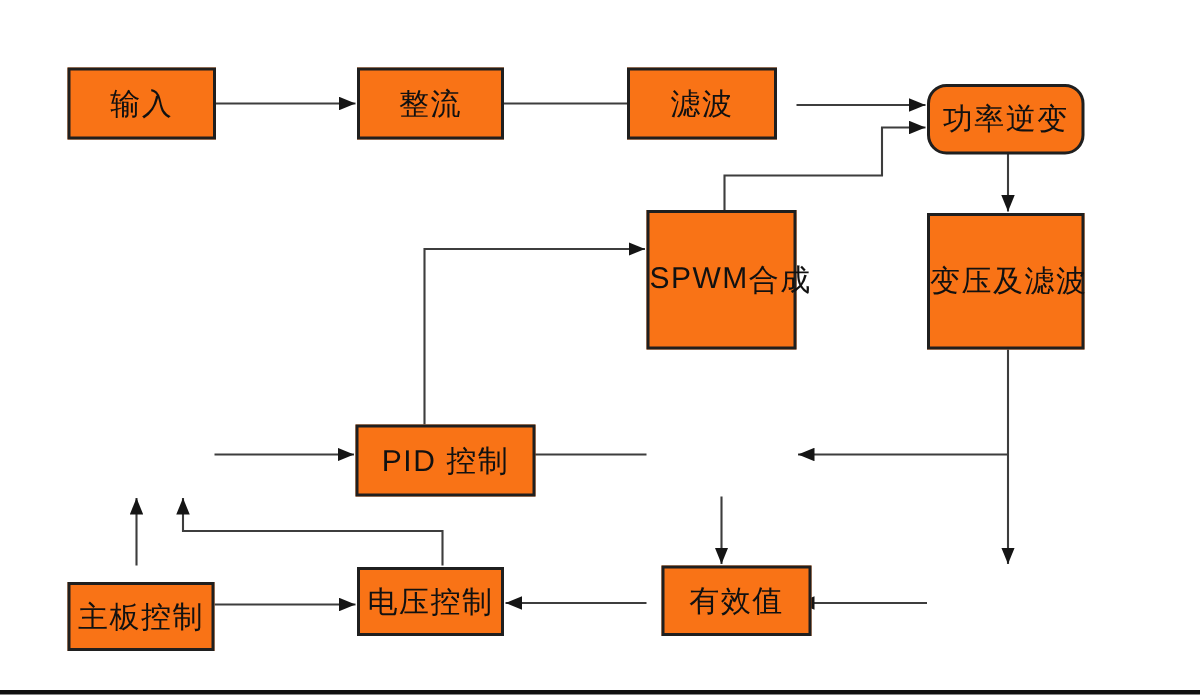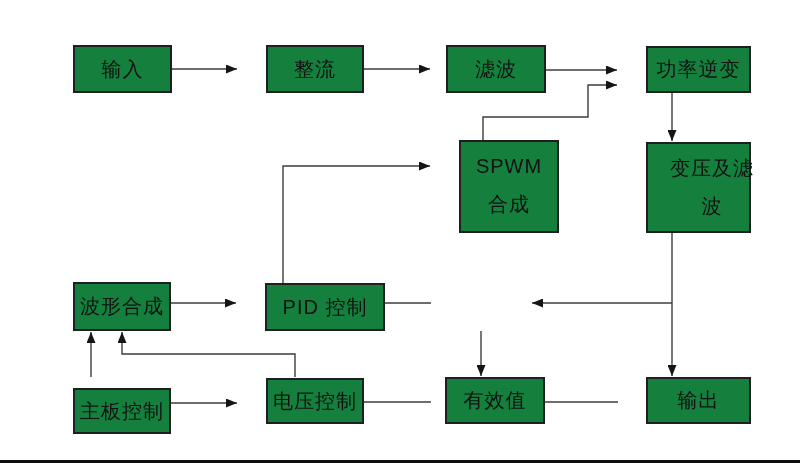--- a/index.html
+++ b/index.html
@@ -19,32 +19,30 @@
     position: absolute;
     left: 0;
     top: 0;
     width: 800px;
     height: 466px;
   }
   .node {
     position: absolute;
     box-sizing: border-box;
     border: 2px solid #1f1f1f;
-    background: #15803d;
+    background: #f97316;
     display: flex;
     align-items: center;
     justify-content: center;
     font-size: 20px;
     color: #111111;
     letter-spacing: 1px;
     white-space: nowrap;
-    margin-left: 28px;
   }
   .node.two {
-    flex-direction: column;
     justify-content: space-evenly;
   }
   .bottom-rule {
     position: absolute;
     left: 0;
     top: 460px;
     width: 800px;
     height: 3px;
     background: #0f0f0f;
   }
@@ -85,54 +83,48 @@
   </div>
 
   <div class="node" style="left:238px; top:45px; width:98px; height:48px;text-align:center;">
     <span>整流</span>
   </div>
 
   <div class="node" style="left:418px; top:45px; width:100px; height:48px;">
     <span>滤波</span>
   </div>
 
-  <div class="node" style="left:618px; top:46px; width:105px; height:47px;">
+  <div class="node" style="left:618px; top:56px; width:105px; height:47px;border-radius:13px;">
     <span>功率逆变</span>
   </div>
 
-  <div class="node two" style="left:618px; top:142px; width:105px; height:91px;padding-left:27px;">
+  <div class="node two" style="left:618px; top:142px; width:105px; height:91px;">
     <span>变压及滤</span>
     <span>波</span>
   </div>
 
   <div class="node two" style="left:431px; top:140px; width:100px; height:93px;">
     <span>SPWM</span>
     <span>合成</span>
   </div>
 
-  <div class="node" style="left:45px; top:282px; width:98px; height:49px;">
-    <span>波形合成</span>
-  </div>
 
   <div class="node" style="left:237px; top:283px; width:120px; height:48px;">
     <span>PID 控制</span>
   </div>
 
 
   <div class="node" style="left:45px; top:388px; width:98px; height:46px;align-items:center;">
     <span>主板控制</span>
   </div>
 
   <div class="node" style="left:238px; top:378px; width:98px; height:46px;align-items:center;">
     <span>电压控制</span>
   </div>
 
-  <div class="node" style="left:417px; top:377px; width:100px; height:47px;">
+  <div class="node" style="left:441px; top:377px; width:100px; height:47px;">
     <span>有效值</span>
   </div>
 
-  <div class="node" style="left:618px; top:377px; width:105px; height:47px;">
-    <span>输出</span>
-  </div>
 
   <div class="bottom-rule"></div>
 
 </div>
 
 </body></html>

